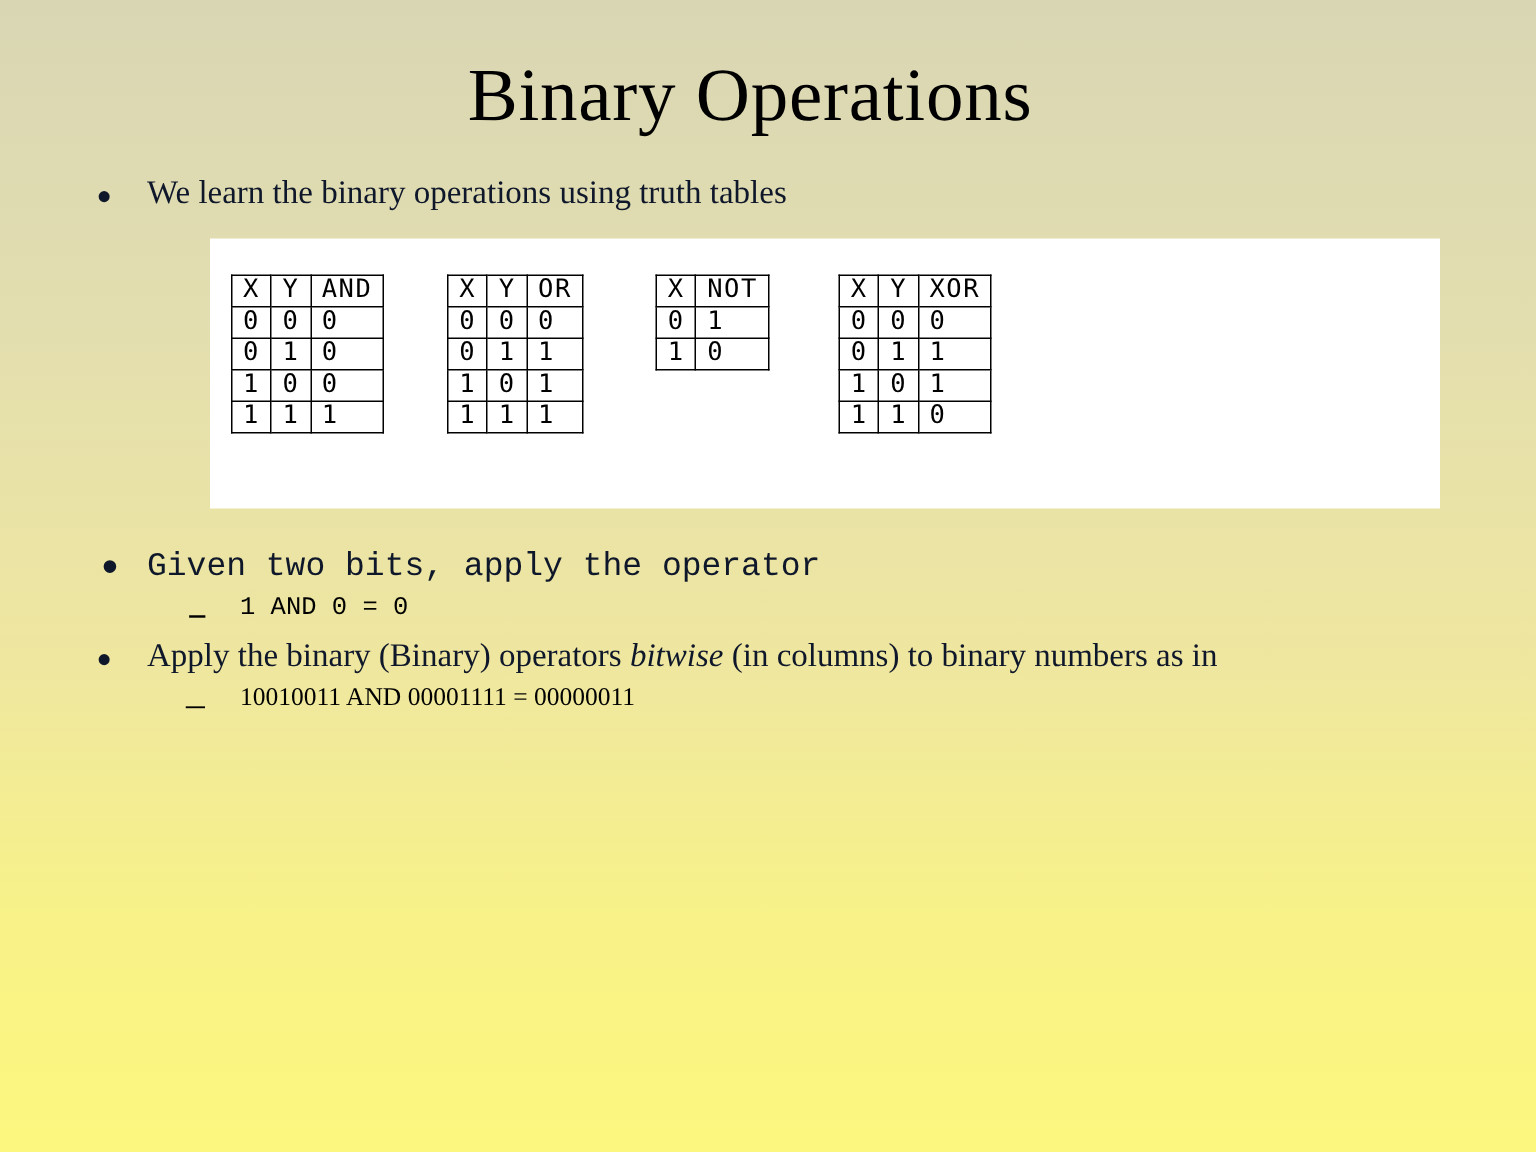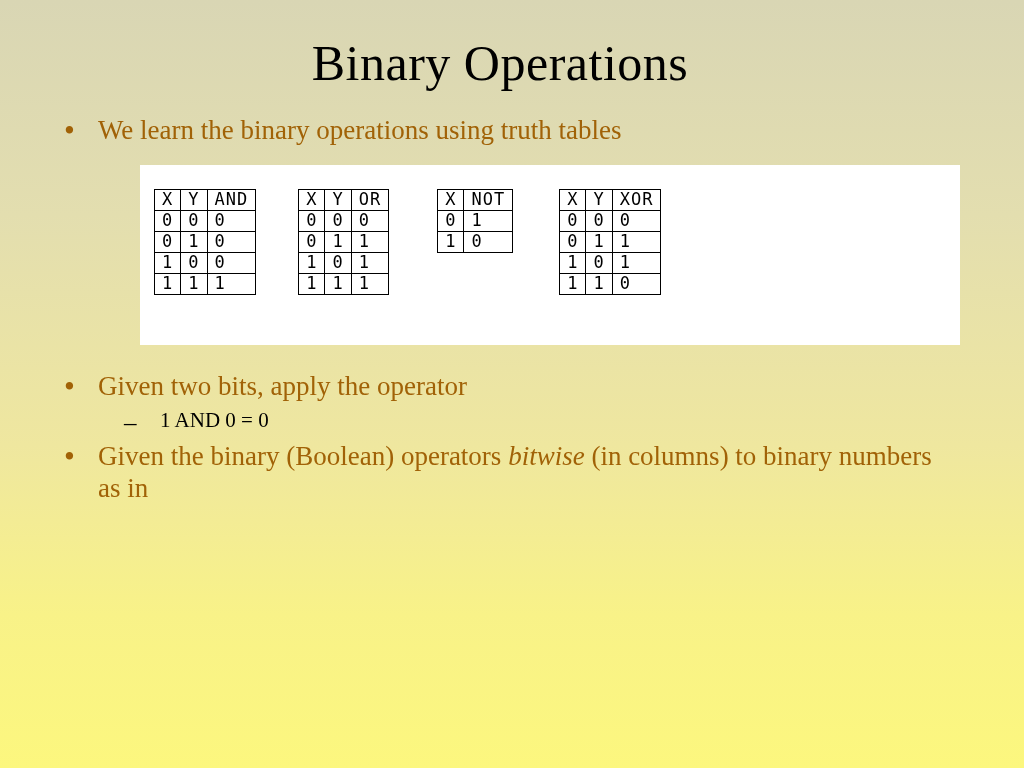--- a/index.html
+++ b/index.html
@@ -27,37 +27,37 @@
     padding-top: 36px;
     font-weight: normal;
     margin: 0;
     letter-spacing: 0.5px;
   }
   .body-content {
     padding: 0 48px 0 50px;
   }
   .bullet-l1 {
     position: relative;
-    font-size: 27px;
+    font-size: 22px;
     line-height: 1.18;
-    color: #a16207;
+    color: #0f172a;
     margin: 0 0 4px 0;
     padding-left: 48px;
   }
   .bullet-l1::before {
     content: "\2022";
     position: absolute;
     left: 14px;
     top: -2px;
     font-size: 31px;
     line-height: 1.18;
   }
   .bullet-l2 {
     position: relative;
-    font-size: 21px;
+    font-size: 17px;
     line-height: 1.25;
     color: #000;
     margin: 0 0 2px 0;
     padding-left: 110px;
   }
   .bullet-l2::before {
     content: "\2013";
     position: absolute;
     left: 74px;
     top: 0;
@@ -90,21 +90,21 @@
     font-weight: normal;
     line-height: 1.0;
     white-space: nowrap;
   }
   .tt th {
     letter-spacing: 1px;
   }
   .tbl-wrap { margin-right: 42px; }
   .tbl-wrap.not-wrap { margin-right: 46px; margin-left: 6px; }
   .tbl-wrap.xor-wrap { margin-right: 0; }
-  .mid-section { margin-top: 26px; }
+  .mid-section { margin-top: 26px; font-family: Liberation Mono, monospace; }
   .italic { font-style: italic; margin-top: 44px; }
   .lower-group { margin-top: 8px; }
 </style>
 </head>
 <body>
 
 <div class="slide">
 
   <h1 class="slide-title">Binary Operations</h1>
 
@@ -230,17 +230,18 @@
       </div>
 
     </div>
 
     <div class="mid-section">
       <p class="bullet-l1">Given two bits, apply the operator</p>
       <p class="bullet-l2">1 AND 0 = 0</p>
     </div>
 
     <div class="lower-group">
-      <p class="bullet-l1"><span>Given the binary (Boolean) operators </span><span class="italic">bitwise</span><span> (in columns) to binary numbers as in</span></p>
+      <p class="bullet-l1"><span>Apply the binary (Binary) operators </span><span class="italic">bitwise</span><span> (in columns) to binary numbers as in</span></p>
+      <p class="bullet-l2">10010011 AND 00001111 = 00000011</p>
     </div>
 
   </div>
 </div>
 
 </body></html>

